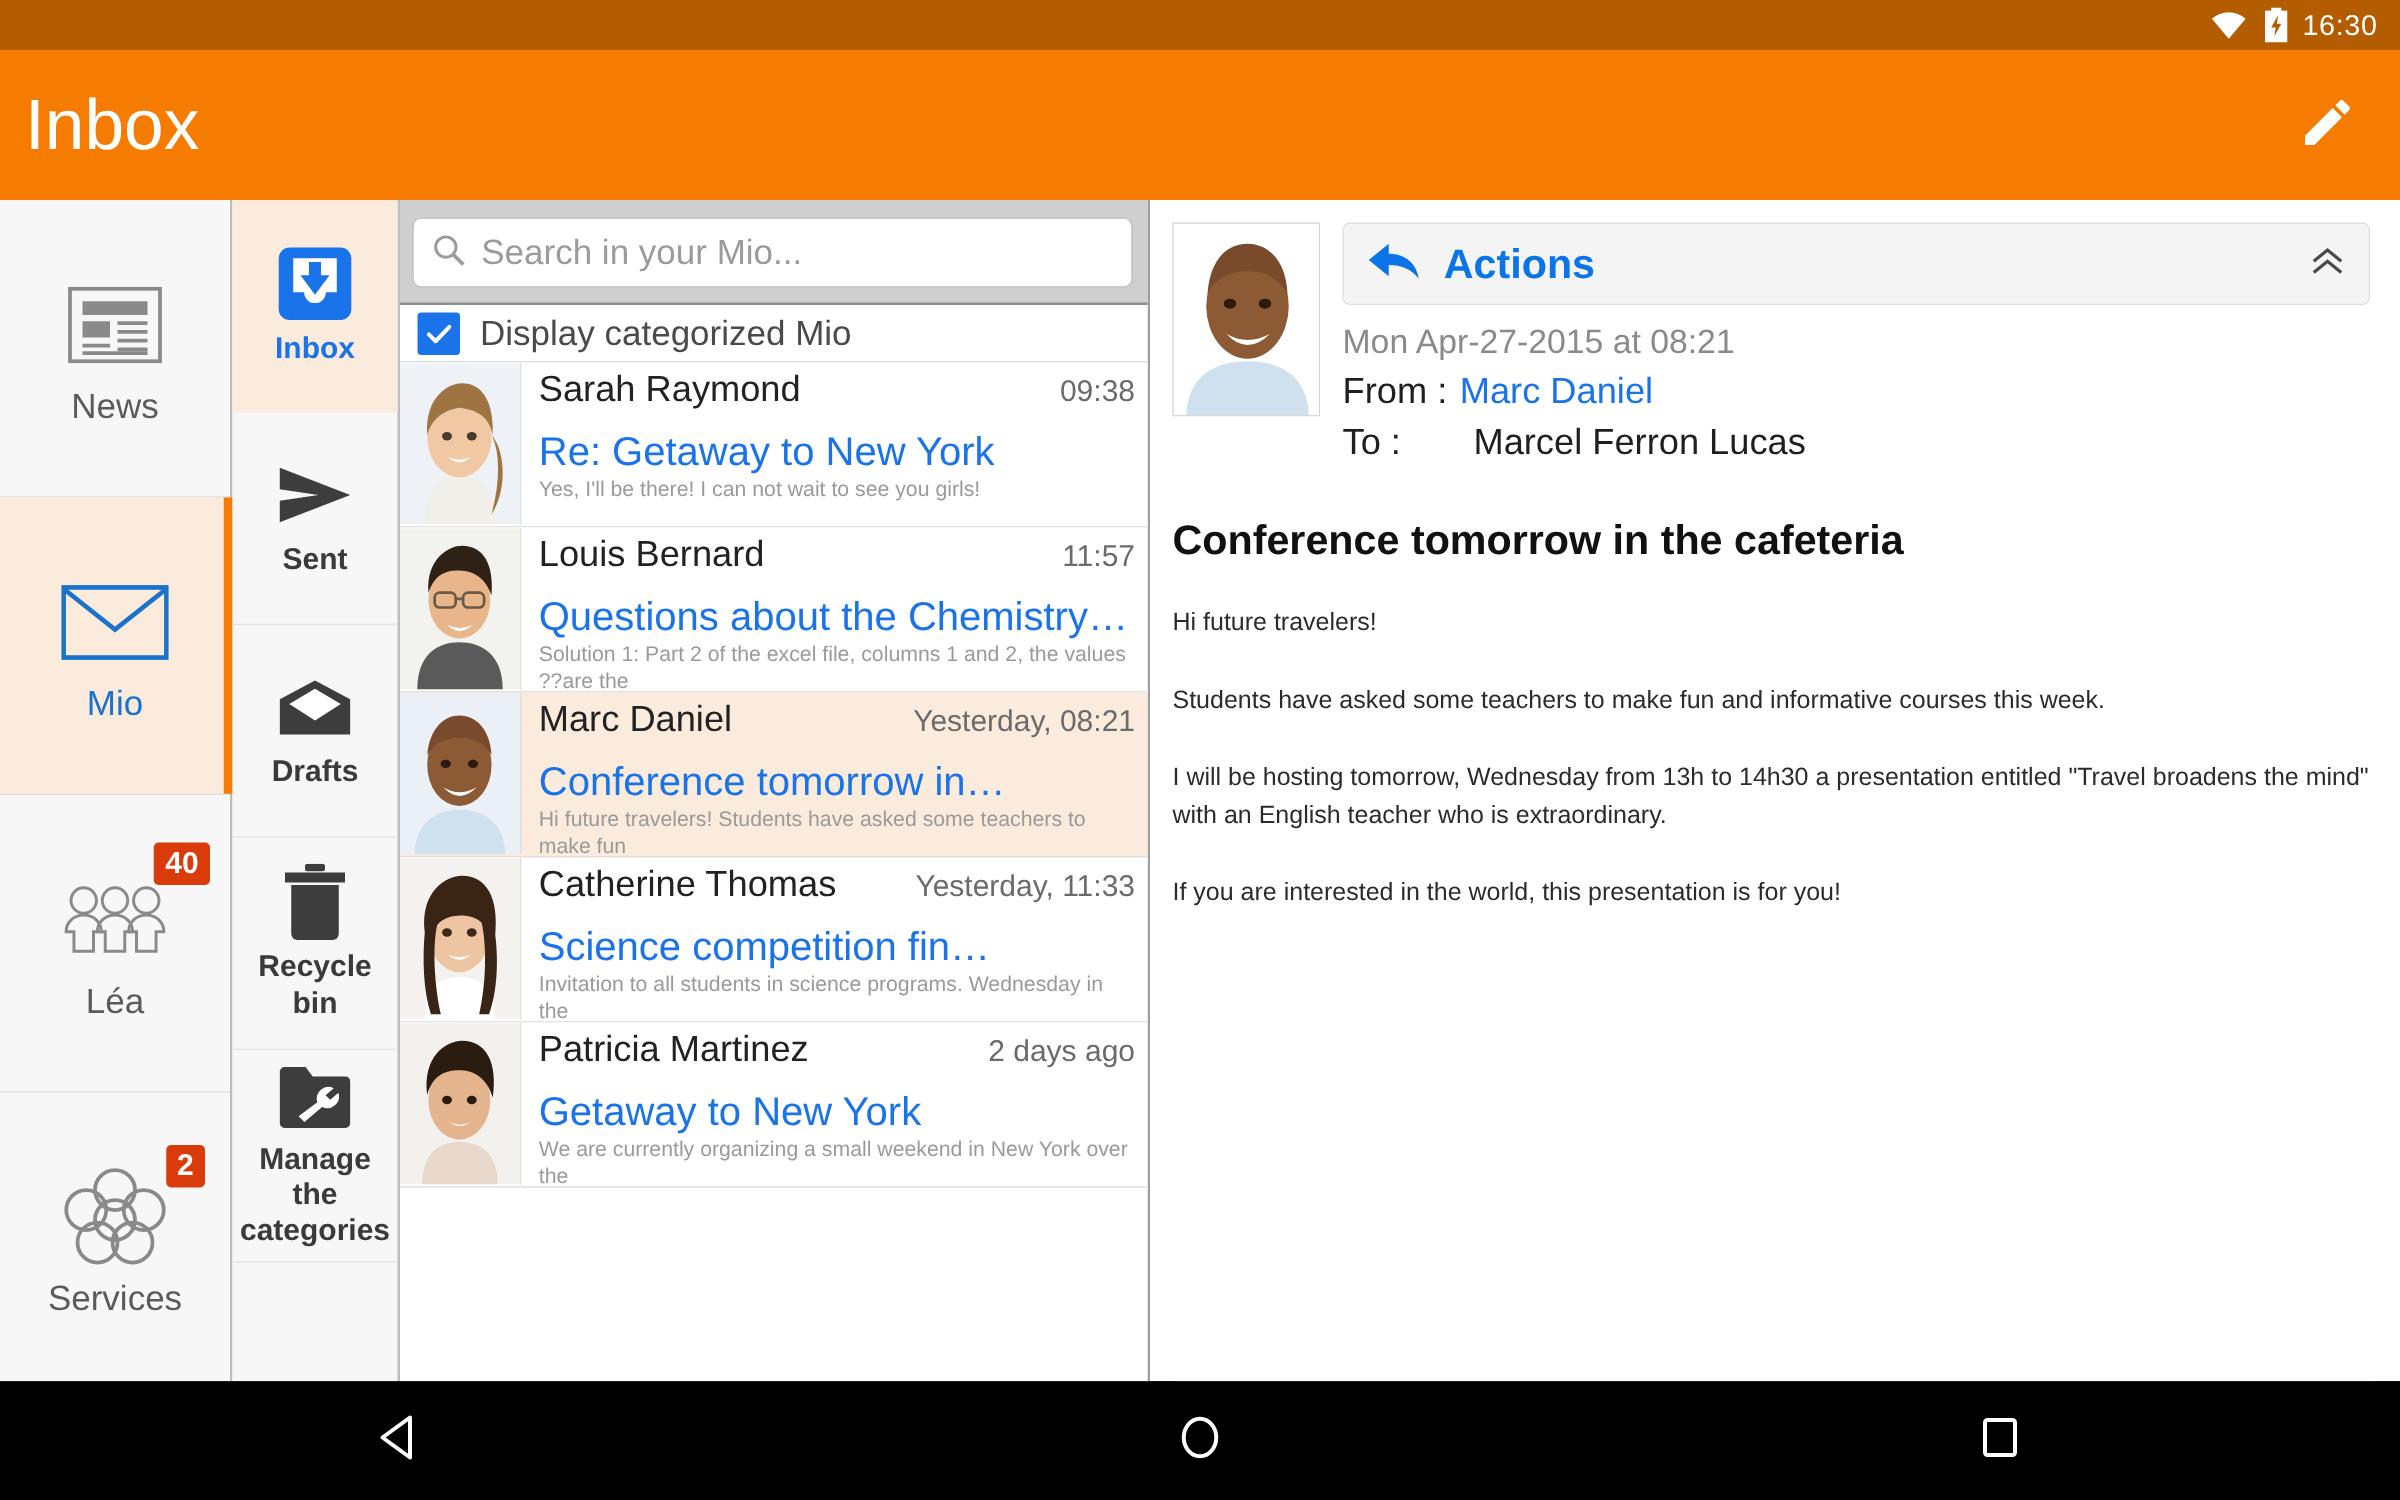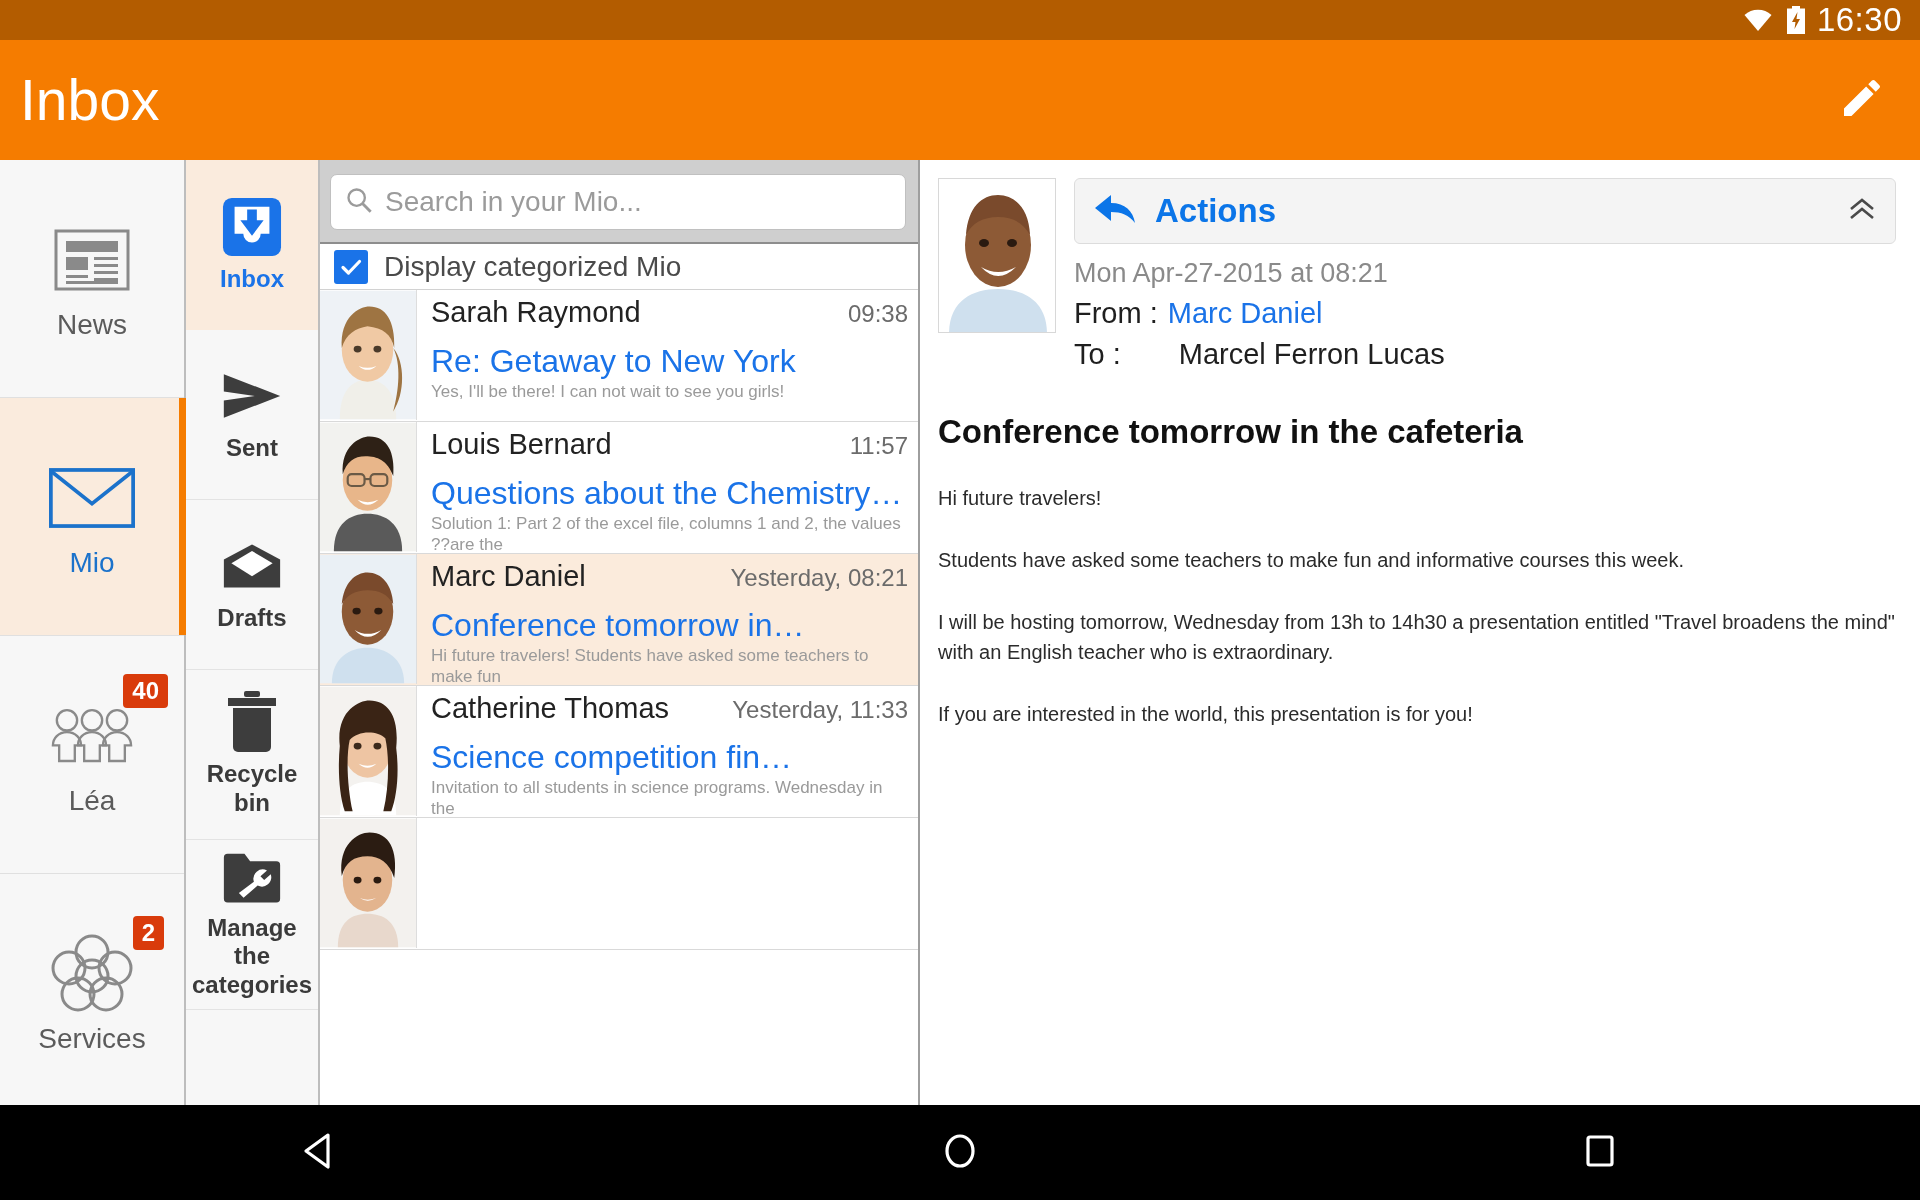--- a/index.html
+++ b/index.html
@@ -13,21 +13,21 @@
 
   
   .statusbar {
     height: 40px; background: #b35c00;
     display: flex; align-items: center; justify-content: flex-end;
     padding-right: 18px; gap: 12px;
   }
   .sb-icons { display: flex; align-items: center; gap: 14px; }
   .wifi-ico { width: 30px; height: 24px; }
   .batt-ico { width: 18px; height: 28px; position: relative; }
-  .sb-time { color: #fff; font-size: 33px; letter-spacing: .5px; }
+  .sb-time { color: #fff; font-size: 23px; letter-spacing: .5px; }
 
   
   .appbar {
     height: 120px; background: #f57c00;
     display: flex; align-items: center; justify-content: space-between;
     padding: 0 28px 0 20px;
   }
   .appbar-title { color: #fff; font-size: 57px; font-weight: 400; line-height: 1; }
   .compose-btn { width: 60px; height: 60px; display:flex; align-items:center; justify-content:center; cursor: pointer; }
 
@@ -456,20 +456,28 @@
             <svg width="97" height="130" viewBox="0 0 97 130">
               <rect width="97" height="130" fill="#f3f1ee"></rect>
               <path d="M18 130 C18 104 32 96 48 96 C64 96 79 104 79 130 Z" fill="#e8d8cc"></path>
               <ellipse cx="48" cy="62" rx="25" ry="32" fill="#e3b48e"></ellipse>
               <path d="M22 58 C18 26 38 14 50 14 C70 14 79 32 75 60 C70 44 60 38 48 38 C34 38 26 44 22 58 Z" fill="#2b1c12"></path>
               <ellipse cx="38" cy="62" rx="4" ry="3.4" fill="#2a1a10"></ellipse>
               <ellipse cx="58" cy="62" rx="4" ry="3.4" fill="#2a1a10"></ellipse>
               <path d="M40 80 Q48 86 57 80 Q48 84 40 80 Z" fill="#ffffff"></path>
             </svg>
           </div>
+          <div class="mail-main">
+            <div class="mail-top">
+              <span class="mail-sender">Patricia Martinez</span>
+              <span class="mail-time">2 days ago</span>
+            </div>
+            <div class="mail-subject">Getaway to New York</div>
+            <div class="mail-preview">We are currently organizing a small weekend in New York over the</div>
+          </div>
         </div>
 
       </div>
     </div>
 
     <div class="reader">
       <div class="reader-head">
         <div class="reader-avatar">
           <svg width="118" height="155" viewBox="0 0 118 155">
             <rect width="118" height="155" fill="#ffffff"></rect>

